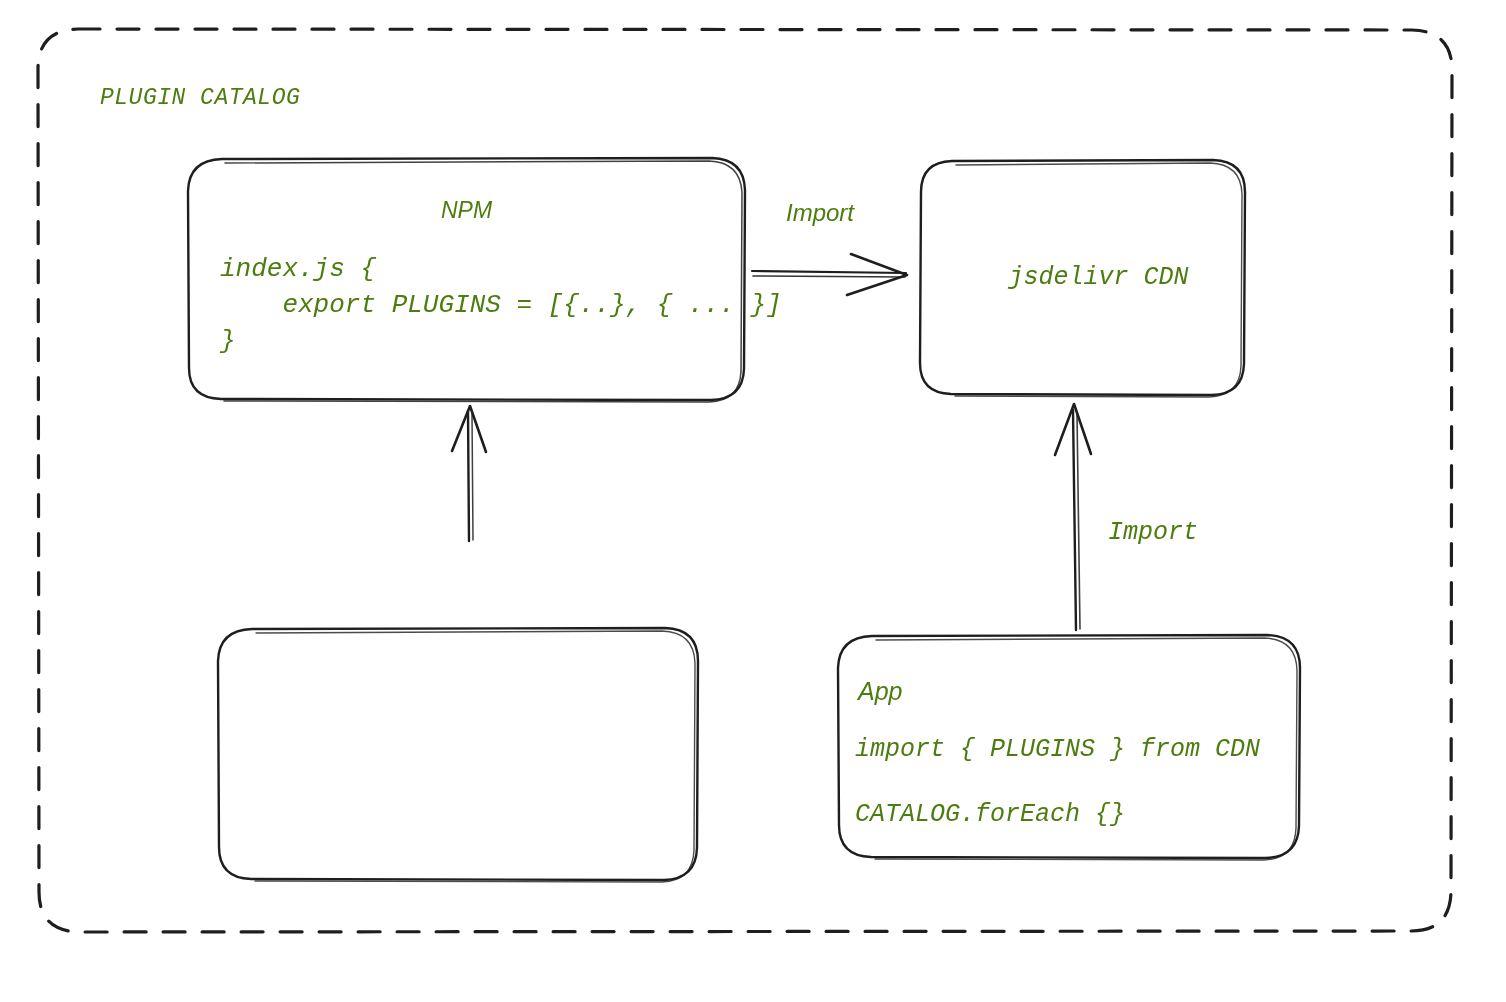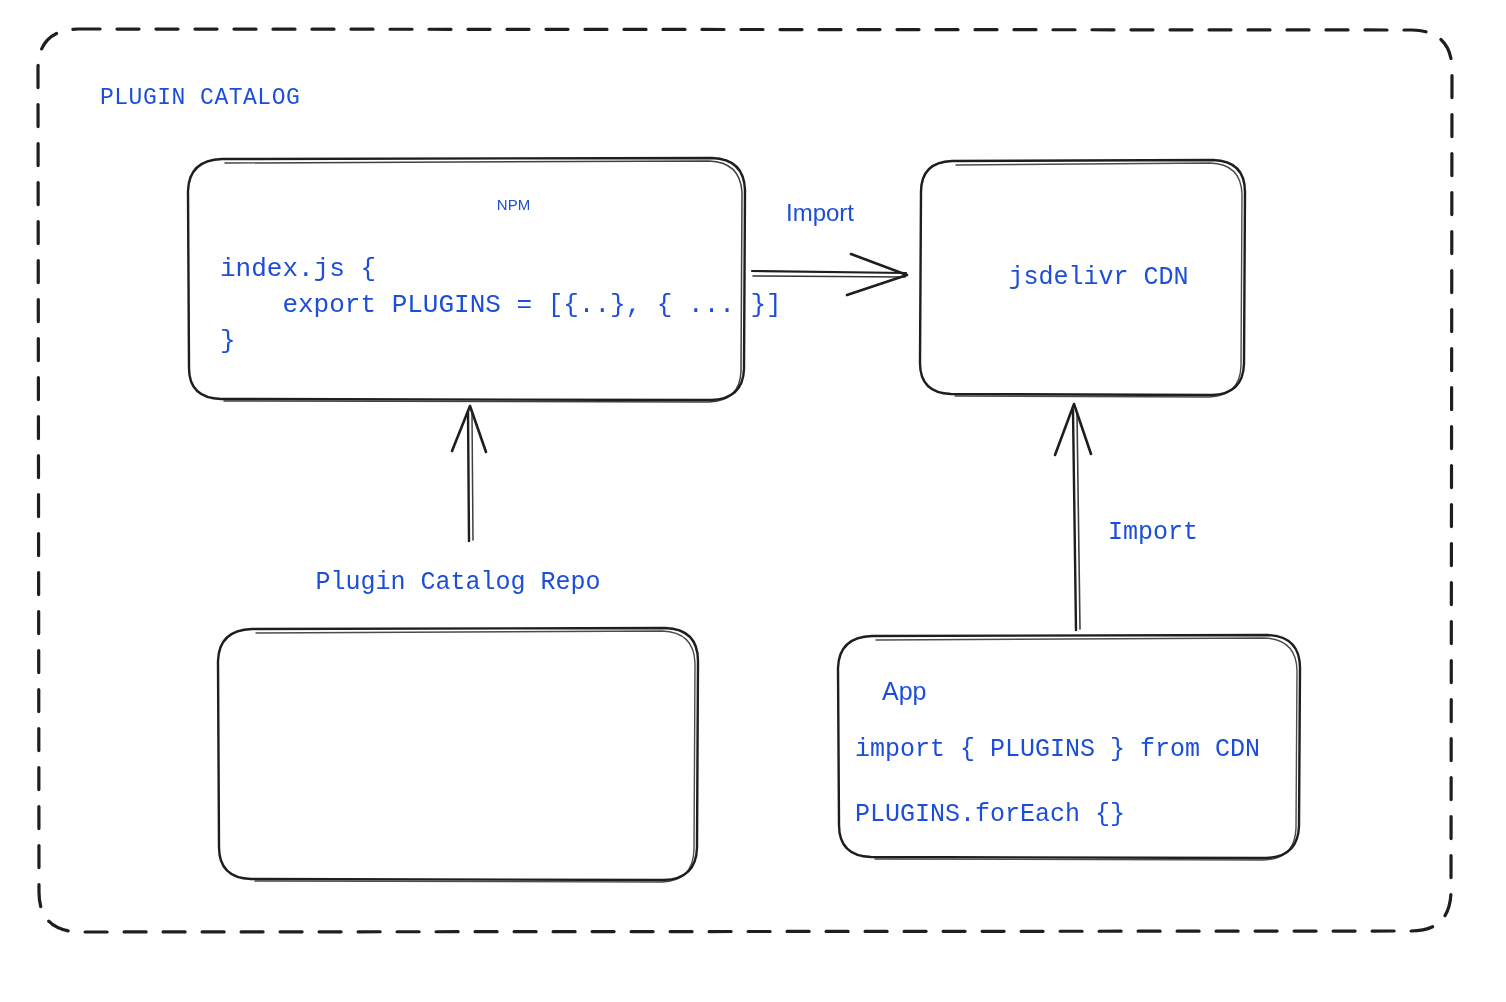--- a/index.html
+++ b/index.html
@@ -20,22 +20,23 @@
   #sketch-layer {
     position: absolute;
     left: 0; top: 0;
     width: 1506px;
     height: 1002px;
     pointer-events: none;
   }
   .txt {
     position: absolute;
     white-space: pre;
-    color: #1d4ed8;
+    color: #4d7c0f;
     line-height: 1.22;
+    font-style: italic;
   }
   .mono {
     font-family: "Liberation Mono", "DejaVu Sans Mono", monospace;
   }
   .sans {
     font-family: "Liberation Sans", "DejaVu Sans", sans-serif;
   }
   .center {
     text-align: center;
   }
@@ -46,22 +47,21 @@
     top: 84px;
     font-size: 23px;
     letter-spacing: 0.5px;
   }
 
   
   #npm-title {
     left: 188px;
     top: 196px;
     width: 557px;
-    font-size: 15px;
-    margin-left: 47px;
+    font-size: 23px;
   }
   #npm-code {
     left: 220px;
     top: 252px;
     font-size: 26px;
     line-height: 1.38;
   }
 
   
   #cdn-title {
@@ -84,21 +84,20 @@
     top: 706px;
     font-size: 26px;
     line-height: 1.42;
   }
 
   
   #app-title {
     left: 858px;
     top: 676px;
     font-size: 25px;
-    margin-left: 24px;
   }
   #app-line-1 {
     left: 855px;
     top: 735px;
     font-size: 25px;
   }
   #app-line-2 {
     left: 855px;
     top: 800px;
     font-size: 25px;
@@ -178,27 +177,26 @@
   <div class="txt mono" id="catalog-title">PLUGIN CATALOG</div>
 
   <div class="txt sans center" id="npm-title">NPM</div>
 
   <div class="txt mono" id="npm-code">index.js {
     export PLUGINS = [{..}, { ... }]
 }</div>
 
   <div class="txt mono center" id="cdn-title">jsdelivr CDN</div>
 
-  <div class="txt mono center" id="repo-caption">Plugin Catalog Repo</div>
 
 
   <div class="txt sans" id="app-title">App</div>
 
   <div class="txt mono" id="app-line-1">import { PLUGINS } from CDN</div>
 
-  <div class="txt mono" id="app-line-2">PLUGINS.forEach {}</div>
+  <div class="txt mono" id="app-line-2">CATALOG.forEach {}</div>
 
   <div class="txt sans" id="cache-label">Import</div>
 
 
   <div class="txt mono" id="import-label">Import</div>
 
 </div>
 
 </body></html>

